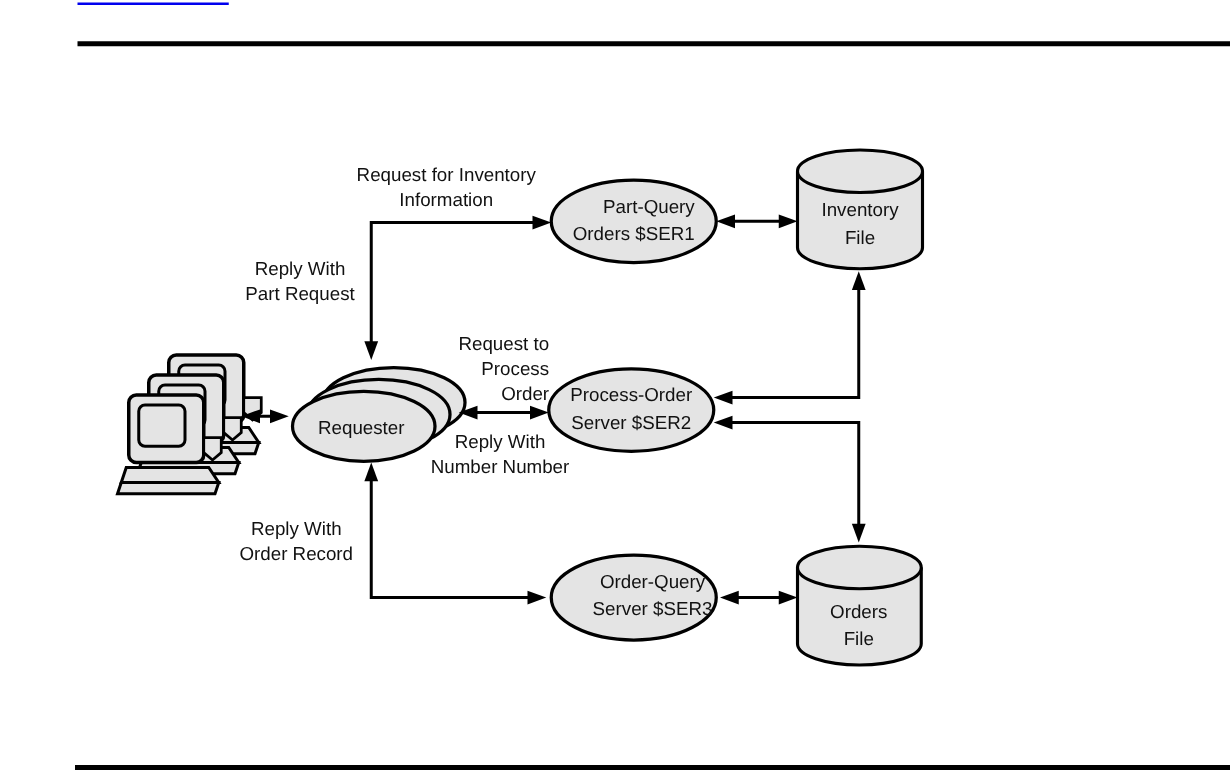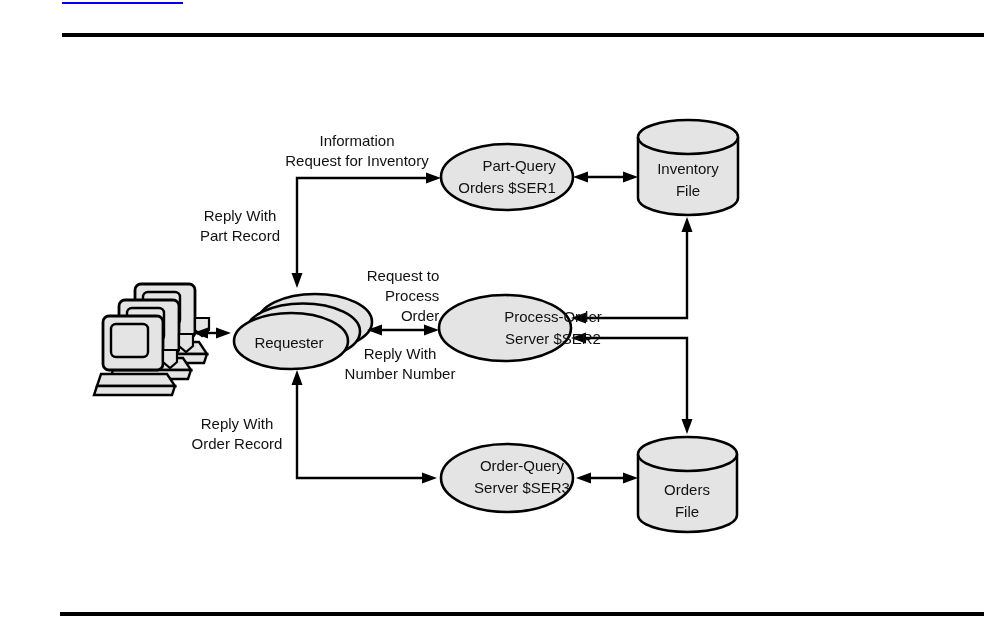--- a/index.html
+++ b/index.html
@@ -124,44 +124,44 @@
     </g>
   </svg>
 
   <div class="lbl node" style="left:289px;top:332px;">
     <div>Requester</div>
   </div>
   <div class="lbl node" style="left:507px;top:155px;text-align:right;">
     <div>Part-Query</div>
     <div>Orders $SER1</div>
   </div>
-  <div class="lbl node" style="left:505px;top:306px;margin-left:48px;">
+  <div class="lbl node" style="left:505px;top:306px;">
     <div>Process-Order</div>
     <div>Server $SER2</div>
   </div>
   <div class="lbl node" style="left:522px;top:455px;">
     <div>Order-Query</div>
     <div>Server $SER3</div>
   </div>
   <div class="lbl node" style="left:688px;top:158px;">
     <div>Inventory</div>
     <div>File</div>
   </div>
   <div class="lbl node" style="left:687px;top:479px;">
     <div>Orders</div>
     <div>File</div>
   </div>
 
   <div class="lbl" style="left:357px;top:131px;">
+    <div>Request for Inventory</div>
     <div>Information</div>
-    <div>Request for Inventory</div>
   </div>
   <div class="lbl" style="left:240px;top:206px;">
     <div>Reply With</div>
-    <div>Part Record</div>
+    <div>Part Request</div>
   </div>
   <div class="lbl" style="left:403px;top:266px;text-align:right;">
     <div>Request to</div>
     <div>Process</div>
     <div>Order</div>
   </div>
   <div class="lbl" style="left:400px;top:344px;">
     <div>Reply With</div>
     <div>Number Number</div>
   </div>

